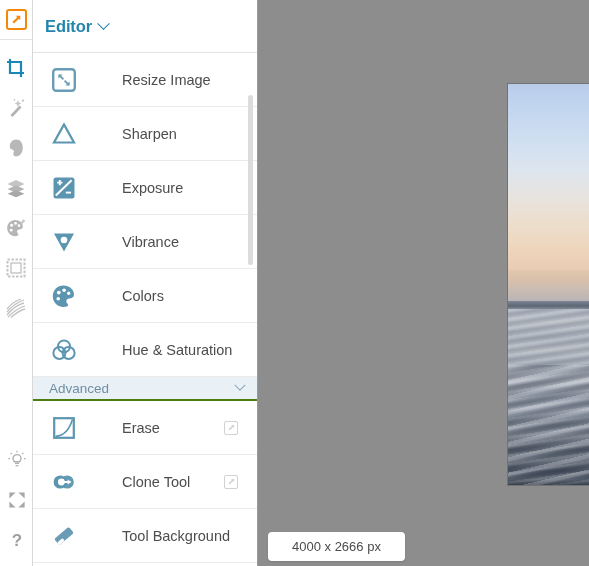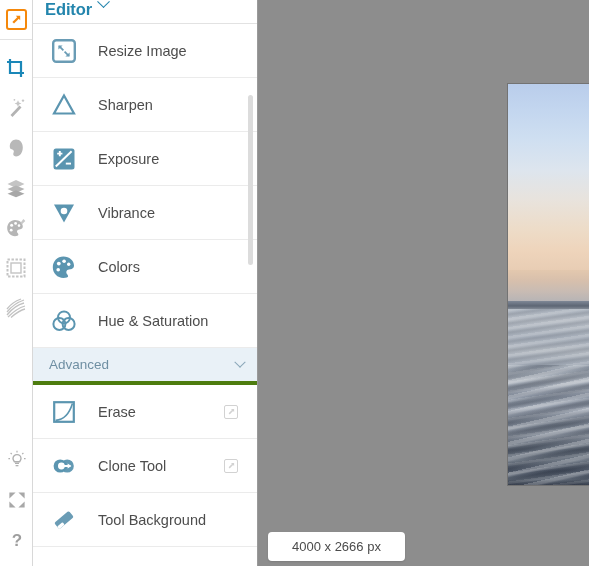--- a/index.html
+++ b/index.html
@@ -157,22 +157,23 @@
   #panel {
     position: absolute;
     left: 33px; top: 0;
     width: 225px;
     height: 566px;
     background: #ffffff;
     border-right: 1px solid #9a9a9a;
     overflow: hidden;
   }
   #panel-header {
-    height: 24px;
+    height: 53px;
     display: flex;
+    align-items: center;
     padding-left: 12px;
     border-bottom: 1px solid #e2e2e2;
     gap: 7px;
   }
   #panel-title {
     font-size: 16.5px;
     font-weight: bold;
     color: #2385ad;
     letter-spacing: -0.1px;
   }
@@ -189,20 +190,21 @@
   }
   .menu-row {
     position: relative;
     height: 54px;
     display: flex;
     align-items: center;
     border-bottom: 1px solid #ebebeb;
     padding-left: 16px;
     cursor: pointer;
     background: #ffffff;
+    gap: 24px;
   }
   .menu-row .micon {
     width: 30px; height: 30px;
     display: flex; align-items: center; justify-content: center;
     flex: 0 0 30px;
   }
   .menu-row .mlabel {
     margin-left: 19px;
     font-size: 14.5px;
     color: #4d4d4d;
@@ -210,27 +212,27 @@
   .pro-badge {
     position: absolute;
     right: 19px;
     width: 14px; height: 14px;
     border: 1.5px solid #d2d2d2;
     border-radius: 2px;
     display: flex; align-items: center; justify-content: center;
   }
 
   .section-row {
-    height: 37px;
+    height: 24px;
     display: flex;
     align-items: center;
     justify-content: space-between;
     padding: 0 13px 0 16px;
     background: #e9f1f7;
-    border-bottom: 4px solid #4d7c0f;
+    border-bottom: 2px solid #4d7c0f;
     cursor: pointer;
   }
   .section-row .slabel {
     font-size: 13.5px;
     color: #6f8fa3;
   }
   .chev-sm {
     width: 8px; height: 8px;
     border-right: 1.5px solid #8aa7b8;
     border-bottom: 1.5px solid #8aa7b8;

